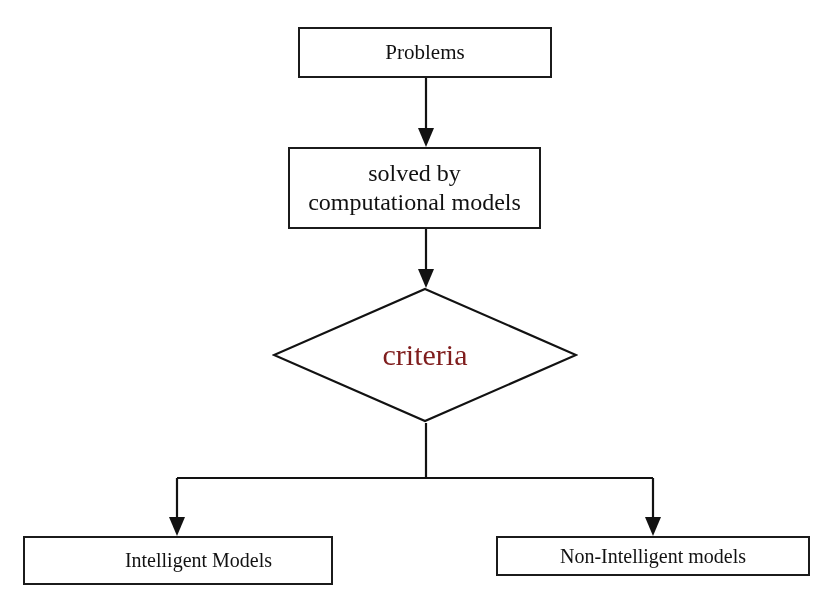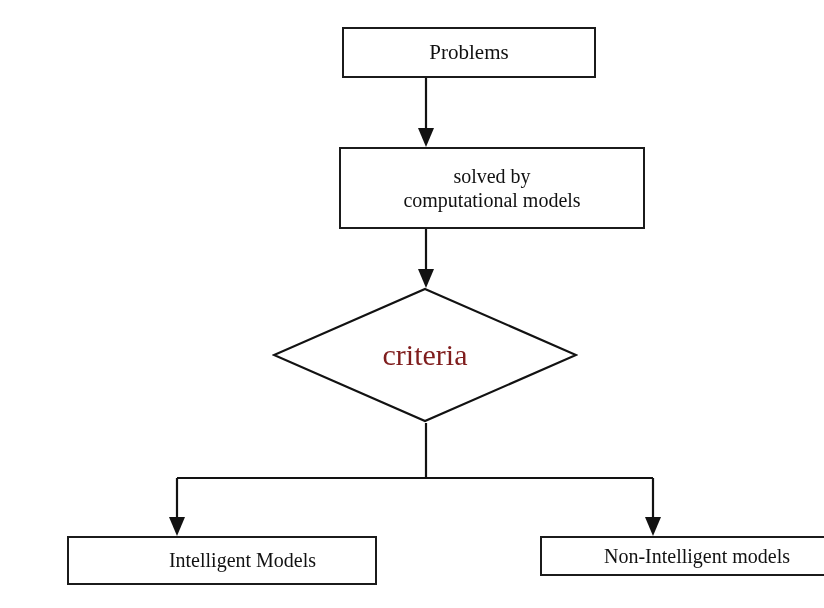--- a/index.html
+++ b/index.html
@@ -24,36 +24,35 @@
     position: absolute;
     box-sizing: border-box;
     border: 2px solid #1b1b1b;
     background: #ffffff;
     display: flex;
     align-items: center;
     justify-content: center;
     text-align: center;
     line-height: 1.22;
     color: #111111;
-    margin-left: 44px;
   }
   .node-box .label {
     display: block;
     white-space: pre-line;
     padding: 0 6px;
   }
   #node-problems {
     left: 298px; top: 27px;
     width: 254px; height: 51px;
     font-size: 21px;
   }
   #node-solved {
-    left: 295px; top: 147px;
-    width: 306px; height: 82px;
-    font-size: 20px;
+    left: 288px; top: 147px;
+    width: 253px; height: 82px;
+    font-size: 24px;
   }
   #node-intelligent {
     left: 23px; top: 536px;
     width: 310px; height: 49px;
     font-size: 20px;
     padding-left: 41px;
   }
   #node-nonintelligent {
     left: 496px; top: 536px;
     width: 314px; height: 40px;

